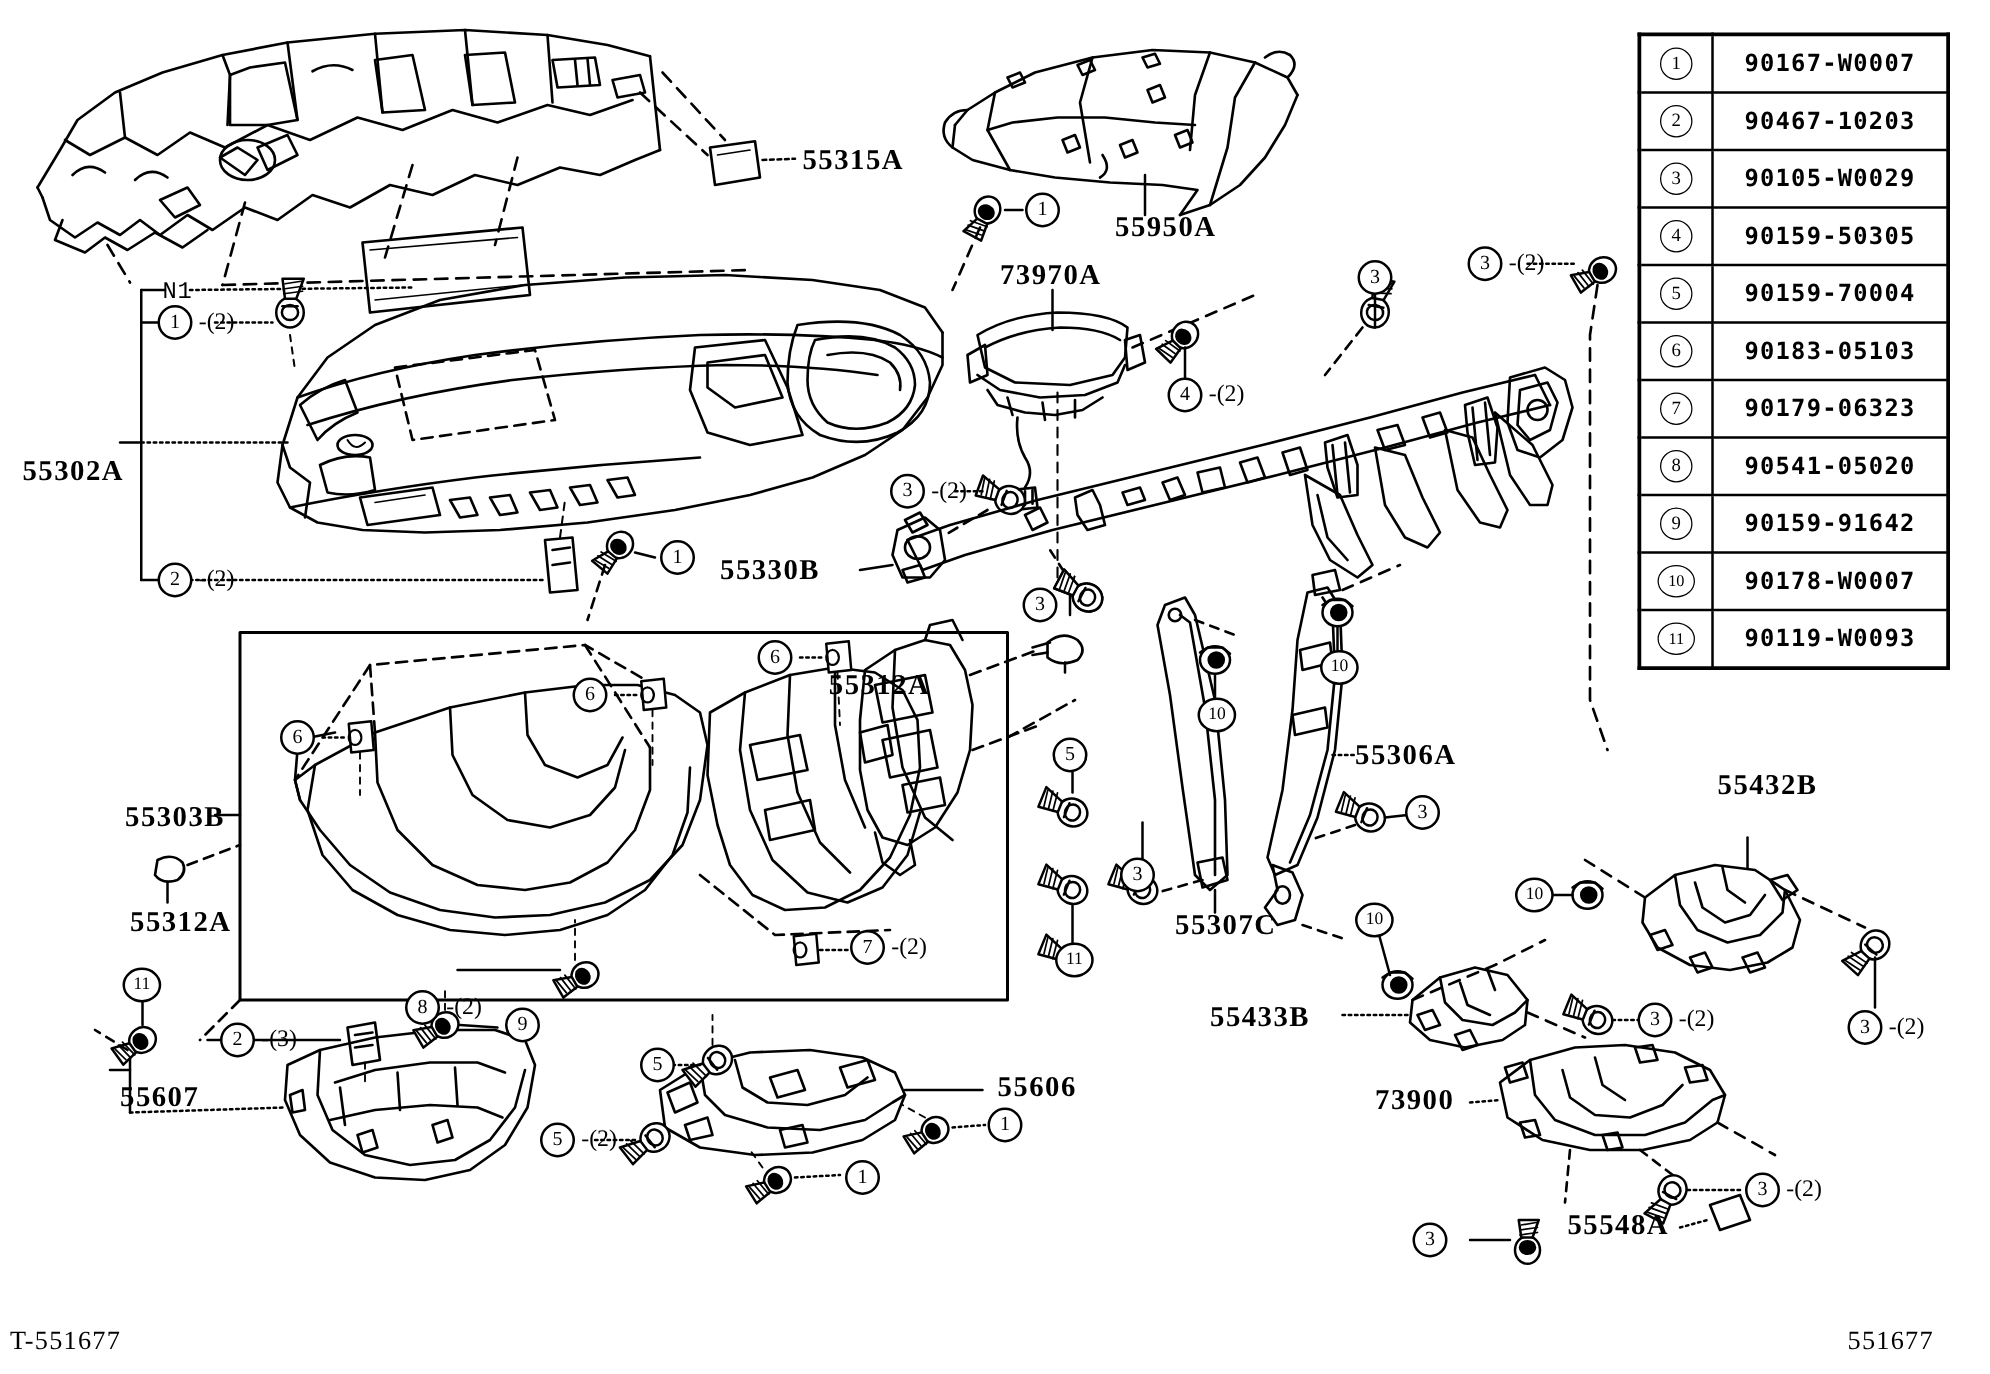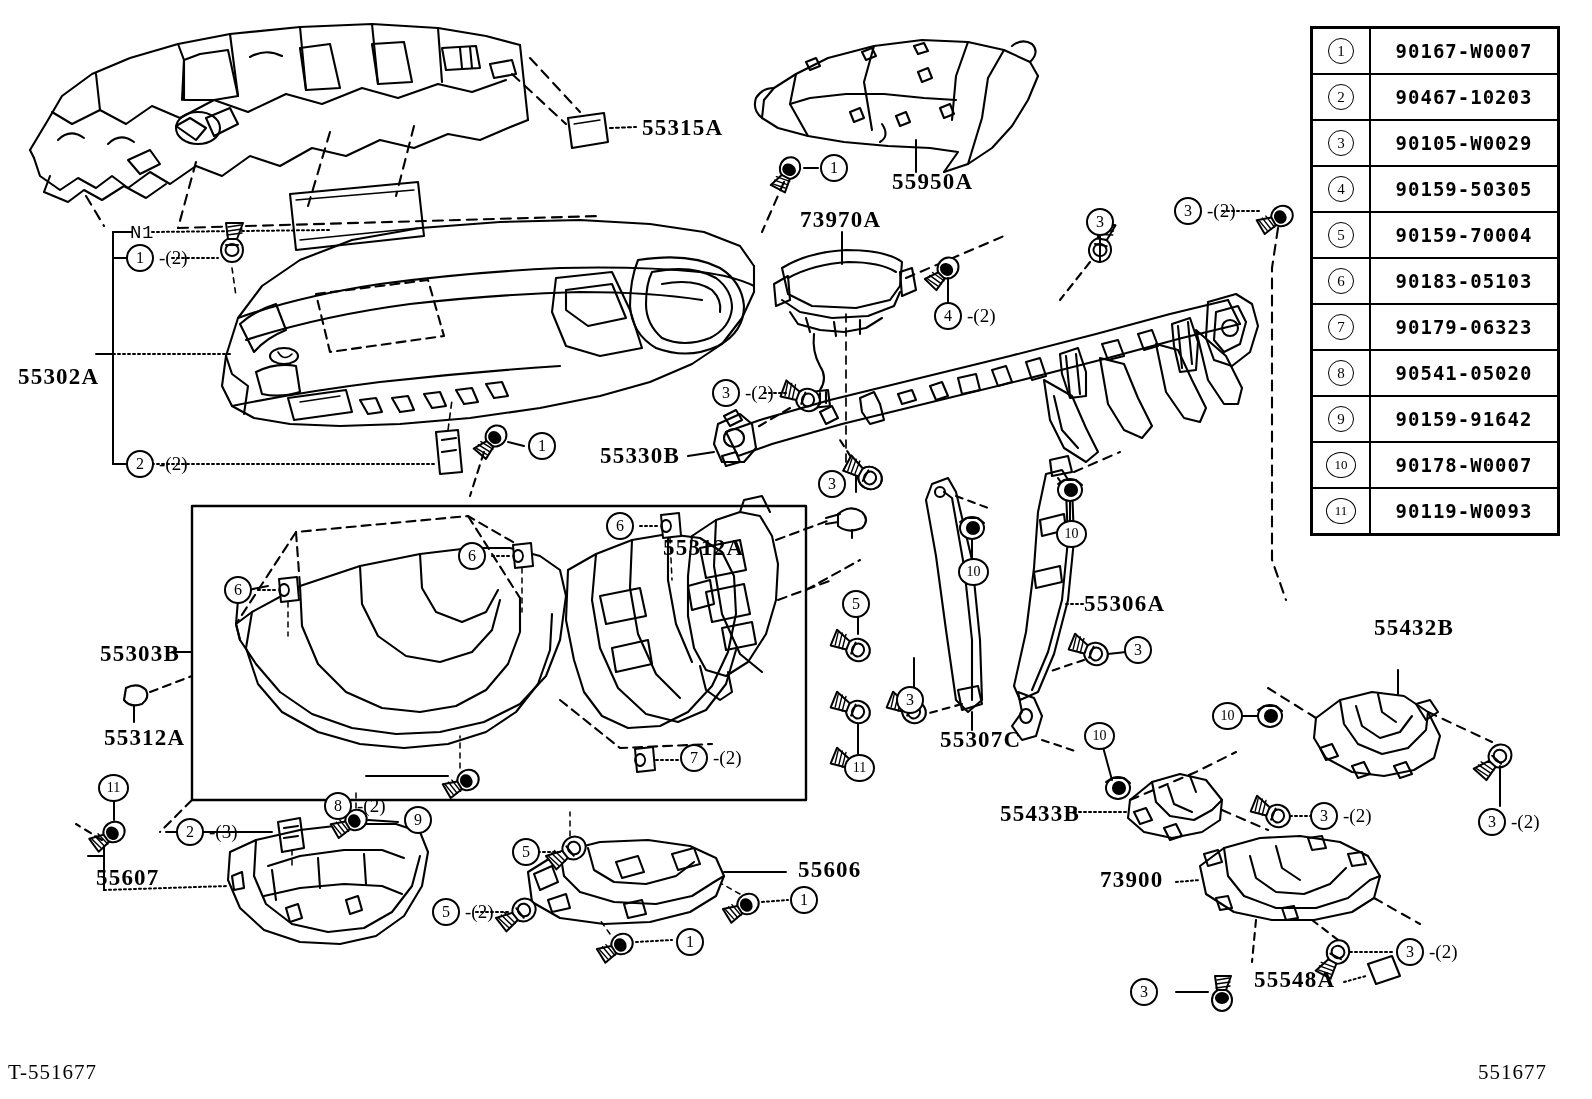--- a/index.html
+++ b/index.html
@@ -472,28 +472,28 @@
   <path d="M740 894 L722 884" stroke-dasharray="5 5" stroke-width="1.5"></path>
 
   </g>
 </svg>
 
 <div class="plabel" style="left:642px;top:116px;">55315A</div>
 <div class="plabel" style="left:892px;top:170px;">55950A</div>
 <div class="plabel" style="left:800px;top:208px;">73970A</div>
 <div class="plabel" style="left:18px;top:342px;margin-top:23px;">55302A</div>
 <div class="small-note" style="left:130px;top:222px;font-family:Liberation Mono, monospace;">N1</div>
-<div class="plabel" style="left:600px;top:444px;">55330B</div>
+<div class="plabel" style="left:576px;top:444px;">55330B</div>
 <div class="plabel" style="left:663px;top:536px;">55312A</div>
 <div class="plabel" style="left:100px;top:642px;">55303B</div>
 <div class="plabel" style="left:104px;top:726px;">55312A</div>
 <div class="plabel" style="left:1084px;top:592px;">55306A</div>
 <div class="plabel" style="left:940px;top:728px;">55307C</div>
 <div class="plabel" style="left:1374px;top:616px;">55432B</div>
-<div class="plabel" style="left:1000px;top:802px;">55433B</div>
+<div class="plabel" style="left:968px;top:802px;">55433B</div>
 <div class="plabel" style="left:1100px;top:868px;">73900</div>
 <div class="plabel" style="left:1254px;top:968px;">55548A</div>
 <div class="plabel" style="left:96px;top:866px;">55607</div>
 <div class="plabel" style="left:798px;top:858px;">55606</div>
 
 <div class="cal" style="left:820px;top:154px;">
   <span class="bub">1</span>
   <span class="qty"></span>
     </div>
 

